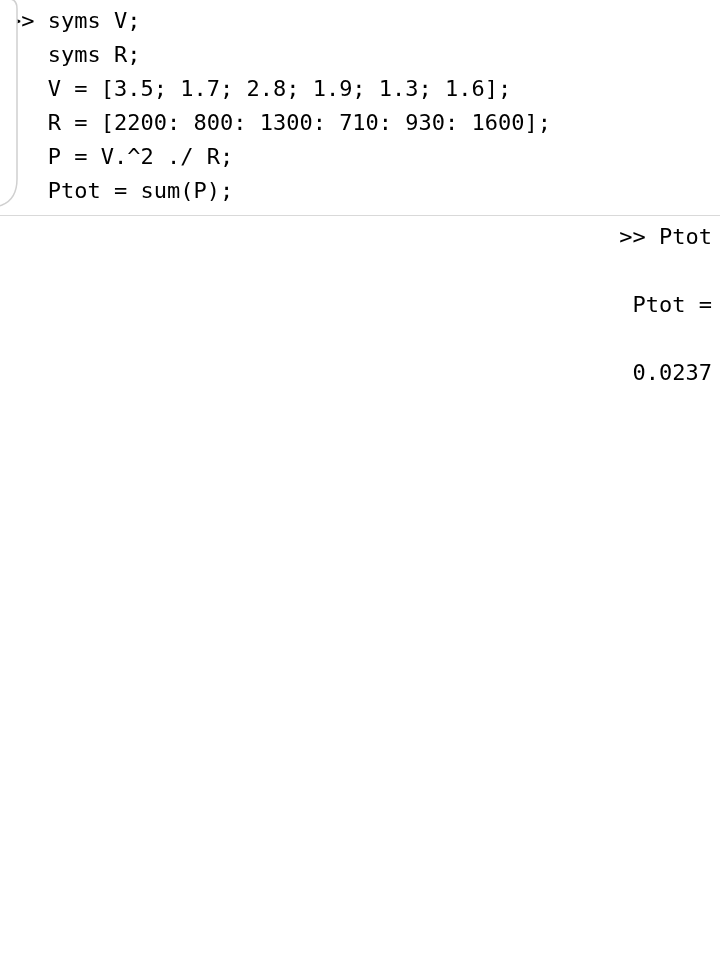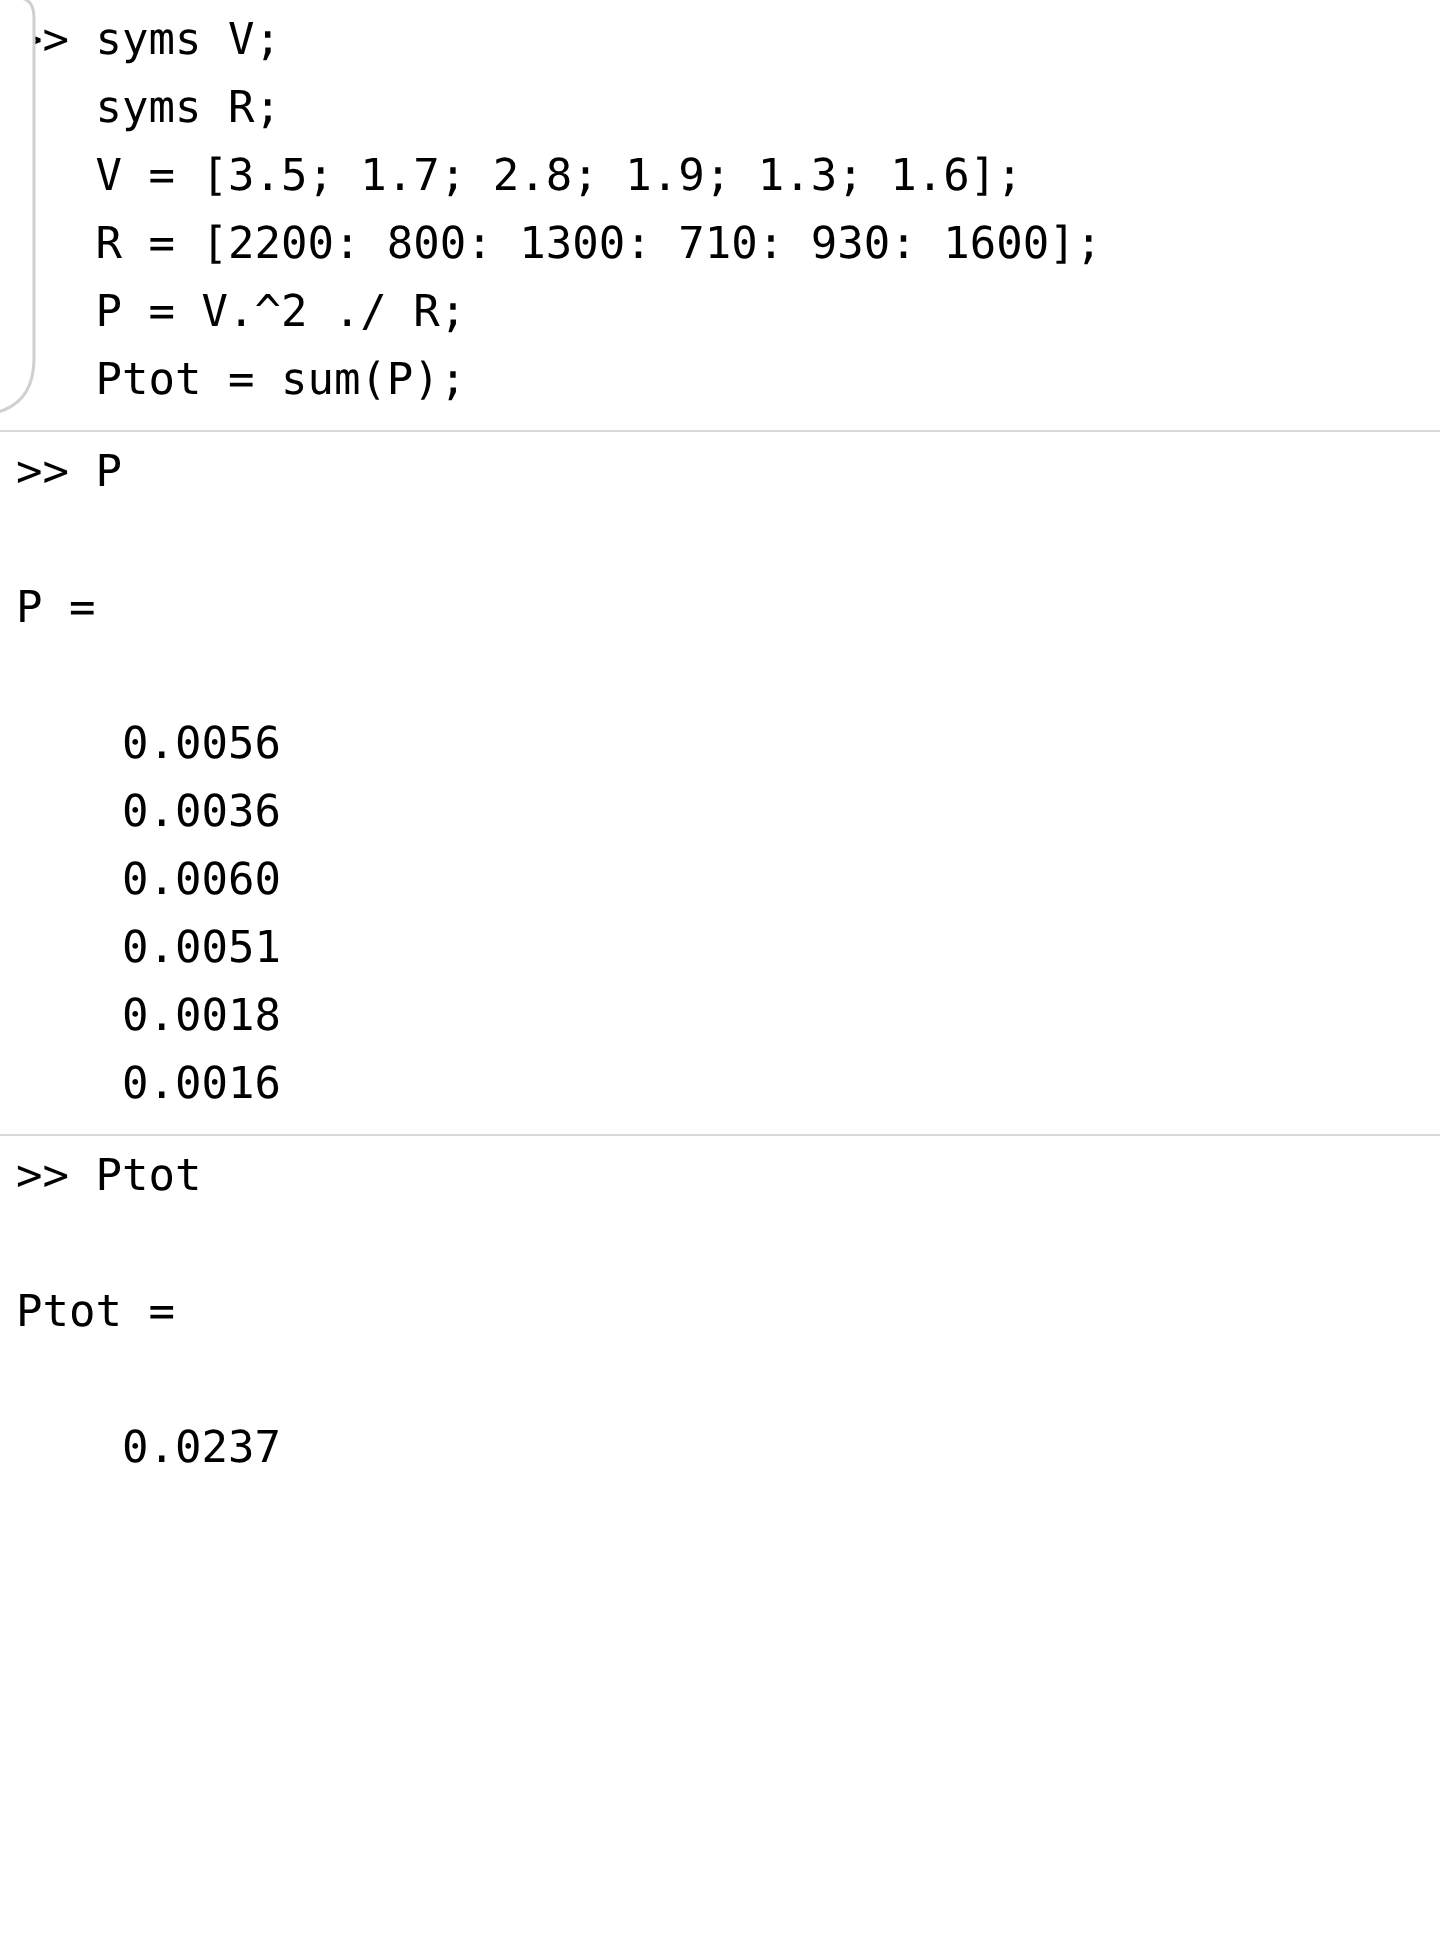--- a/index.html
+++ b/index.html
@@ -20,20 +20,21 @@
     border-bottom: 1px solid #d9d9d9;
     padding: 4px 8px 6px 8px;
     position: relative;
     box-sizing: border-box;
   }
   .cell.first {
     border-top: none;
   }
   .cell.last {
     border-bottom: none;
+    text-align: right;
   }
   pre {
     margin: 0;
     font-family: inherit;
     font-size: inherit;
     white-space: pre;
   }
   
   .notch {
     position: absolute;
@@ -58,32 +59,20 @@
     </div>
 <pre><span>&gt;&gt; syms V;</span>
 <span>   syms R;</span>
 <span>   V = [3.5; 1.7; 2.8; 1.9; 1.3; 1.6];</span>
 <span>   R = [2200: 800: 1300: 710: 930: 1600];</span>
 <span>   P = V.^2 ./ R;</span>
 <span>   Ptot = sum(P);</span></pre>
   </div>
 
 
-  <div class="cell">
-<pre><span>&gt;&gt; P</span>
-<span></span>
-<span>P =</span>
-<span></span>
-<span>    0.0056</span>
-<span>    0.0036</span>
-<span>    0.0060</span>
-<span>    0.0051</span>
-<span>    0.0018</span>
-<span>    0.0016</span></pre>
-  </div>
 
   <div class="cell last">
 <pre><span>&gt;&gt; Ptot</span>
 <span></span>
 <span>Ptot =</span>
 <span></span>
 <span>    0.0237</span></pre>
   </div>
 
 </div>

